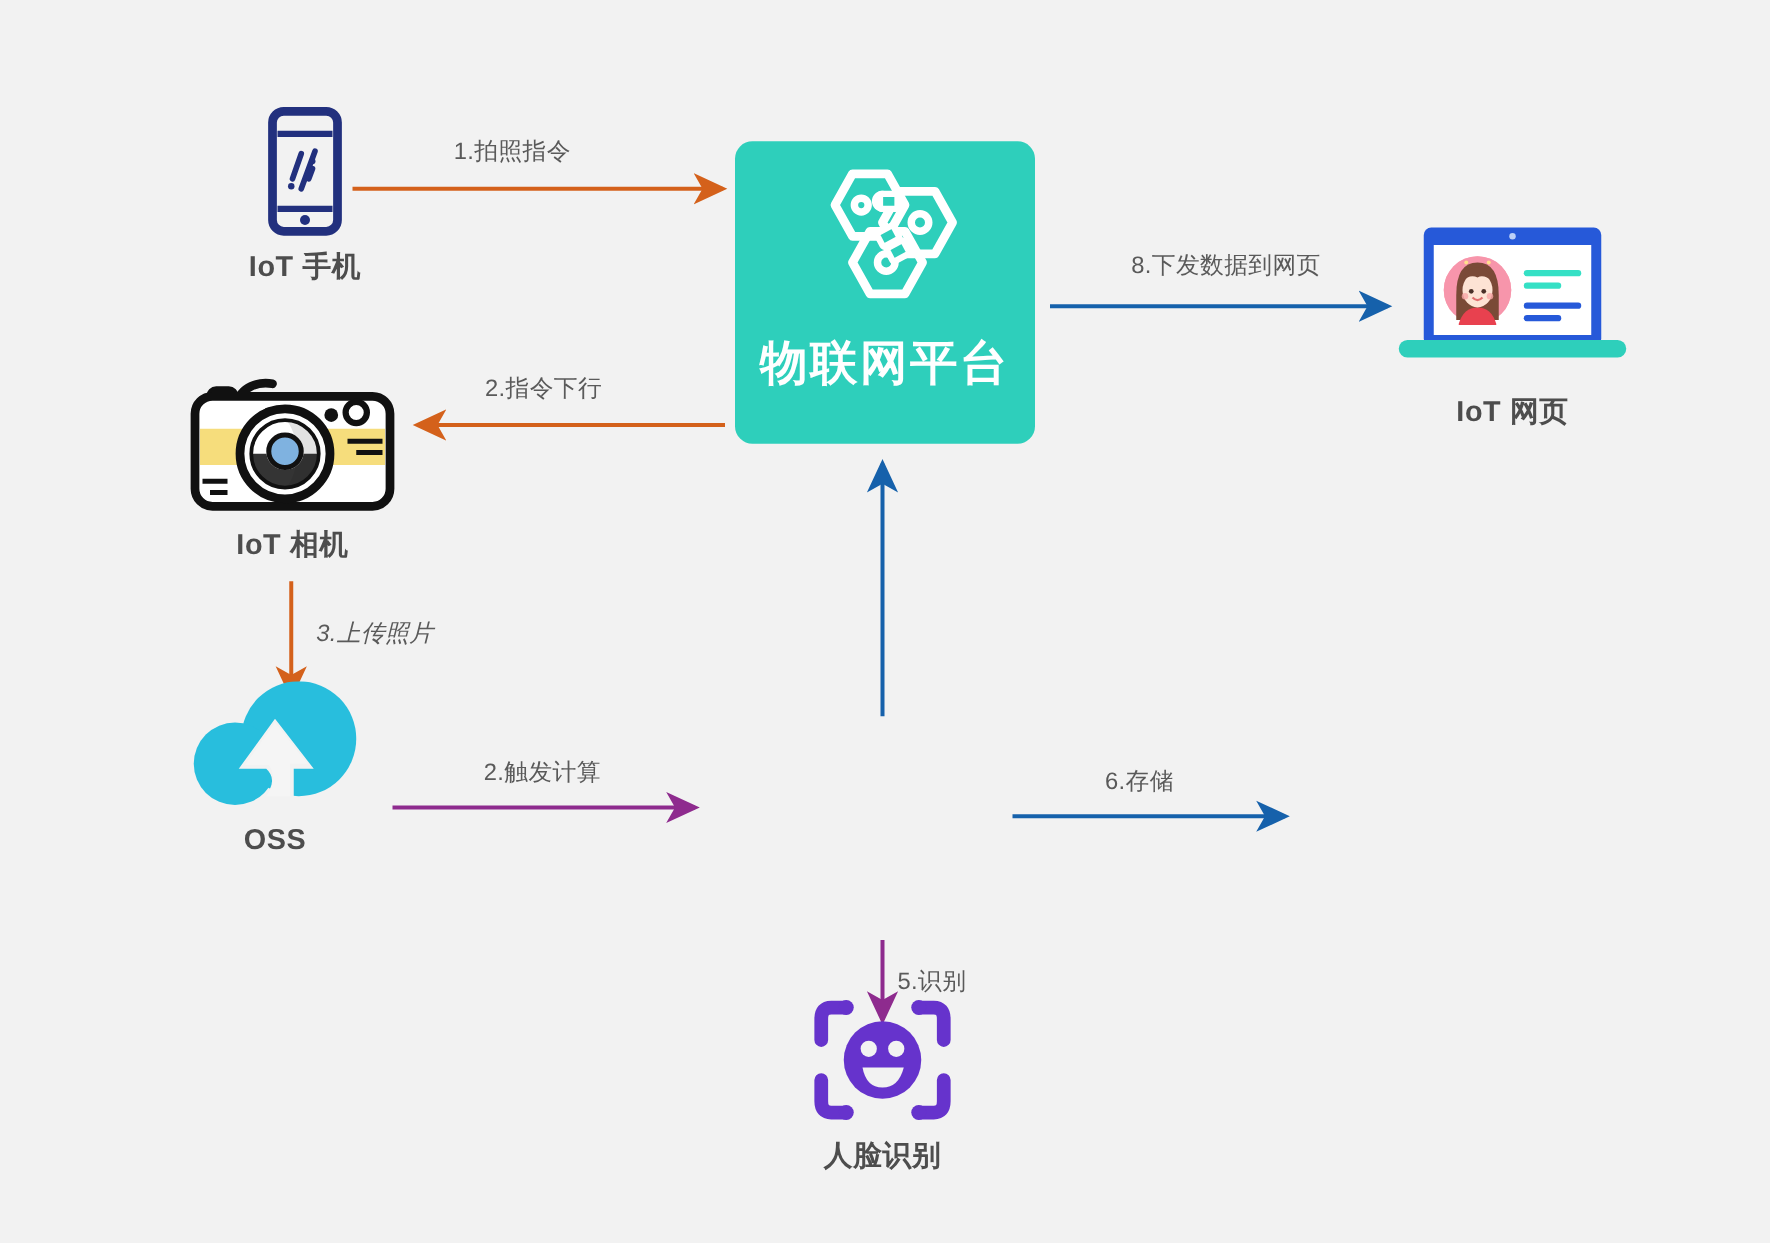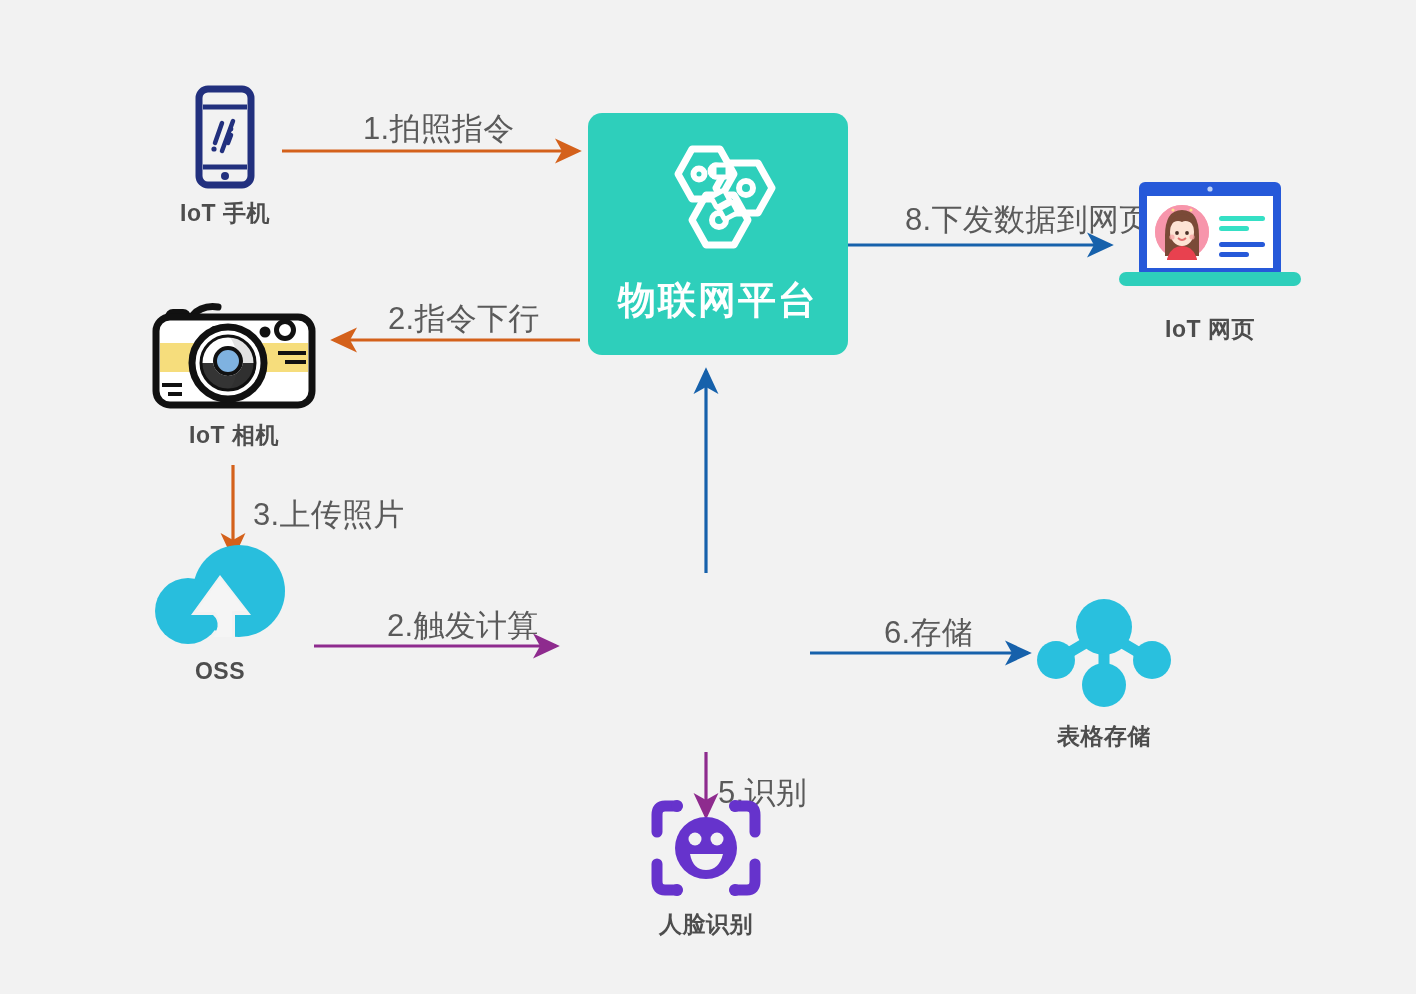--- a/index.html
+++ b/index.html
@@ -36,44 +36,44 @@
   }
   .icon-box {
     display: block;
     line-height: 0;
   }
   
   .platform-card {
     position: absolute;
     left: 588px;
     top: 113px;
-    width: 260px;
+    width: 240px;
     height: 242px;
     background: #2ecfbb;
     border-radius: 14px;
     display: flex;
     flex-direction: column;
     align-items: center;
     justify-content: flex-start;
     box-sizing: border-box;
-    padding-top: 24px;
+    padding-top: 14px;
   }
   .platform-title {
     color: #ffffff;
     font-size: 38px;
     font-weight: bold;
     letter-spacing: 2px;
     margin-top: 12px;
     white-space: nowrap;
   }
   
   .edge-label {
     position: absolute;
     color: #5a5a5a;
-    font-size: 31px;
+    font-size: 19px;
     white-space: nowrap;
     letter-spacing: 0.3px;
   }
   svg.wires {
     position: absolute;
     left: 0;
     top: 0;
     width: 1416px;
     height: 994px;
     pointer-events: none;
@@ -109,27 +109,27 @@
 
     <line x1="810" y1="653" x2="1028" y2="653" stroke="#1661ab" stroke-width="3.2" marker-end="url(#ah-blue)"></line>
 
     <line x1="706" y1="573" x2="706" y2="371" stroke="#1661ab" stroke-width="3.2" marker-end="url(#ah-blue)"></line>
 
     <line x1="840" y1="245" x2="1110" y2="245" stroke="#1661ab" stroke-width="3.2" marker-end="url(#ah-blue)"></line>
   </svg>
 
   <div class="edge-label" style="left:363px; top:108px;">1.拍照指令</div>
   <div class="edge-label" style="left:388px; top:298px;">2.指令下行</div>
-  <div class="edge-label" style="left:253px; top:494px;">3.上传照片</div>
+  <div class="edge-label" style="left:253px; top:494px;font-style:italic;">3.上传照片</div>
   <div class="edge-label" style="left:387px; top:605px;">2.触发计算</div>
   <div class="edge-label" style="left:718px; top:772px;">5.识别</div>
   <div class="edge-label" style="left:884px; top:612px;">6.存储</div>
   <div class="edge-label" style="left:905px; top:199px;">8.下发数据到网页</div>
 
-  <div class="node" style="left:151px; top:85px; width:148px;">
+  <div class="node" style="left:170px; top:85px; width:148px;">
     <span class="icon-box">
       <svg width="82" height="104" viewBox="0 0 82 104">
         <rect x="15" y="4" width="52" height="96" rx="9" ry="9" fill="none" stroke="#22307e" stroke-width="7"></rect>
         <line x1="19" y1="22" x2="63" y2="22" stroke="#22307e" stroke-width="5"></line>
         <line x1="19" y1="82" x2="63" y2="82" stroke="#22307e" stroke-width="5"></line>
         <circle cx="41" cy="91" r="4" fill="#22307e"></circle>
         <g stroke="#22307e" stroke-width="4.5" stroke-linecap="round">
           <line x1="38" y1="38" x2="31" y2="58"></line>
           <line x1="49" y1="36" x2="38" y2="66"></line>
           <line x1="47" y1="50" x2="44" y2="58"></line>
@@ -224,36 +224,20 @@
         </g>
         <circle cx="59" cy="52" r="31" fill="#6633cc"></circle>
         <circle cx="48" cy="43" r="6.5" fill="#f2f2f2"></circle>
         <circle cx="70" cy="43" r="6.5" fill="#f2f2f2"></circle>
         <path d="M43,58 L76,58 Q72,74 59,74 Q46,74 43,58 Z" fill="#f2f2f2"></path>
       </svg>
     </span>
     <div class="node-label">人脸识别</div>
   </div>
 
-  <div class="node" style="left:1030px; top:596px; width:148px;">
-    <span class="icon-box">
-      <svg width="140" height="116" viewBox="0 0 140 116">
-        <g stroke="#29c0de" stroke-width="11" stroke-linecap="round">
-          <line x1="70" y1="36" x2="26" y2="62"></line>
-          <line x1="70" y1="36" x2="114" y2="62"></line>
-          <line x1="70" y1="36" x2="70" y2="86"></line>
-        </g>
-        <circle cx="70" cy="31" r="28" fill="#29c0de"></circle>
-        <circle cx="22" cy="64" r="19" fill="#29c0de"></circle>
-        <circle cx="118" cy="64" r="19" fill="#29c0de"></circle>
-        <circle cx="70" cy="89" r="22" fill="#29c0de"></circle>
-      </svg>
-    </span>
-    <div class="node-label">表格存储</div>
-  </div>
 
   <div class="node" style="left:1110px; top:180px; width:200px;gap:13px;">
     <span class="icon-box">
       <svg width="190" height="112" viewBox="0 0 190 112">
 
         <rect x="24" y="2" width="142" height="95" rx="6" ry="6" fill="#2659d9"></rect>
         <rect x="32" y="16" width="126" height="72" fill="#ffffff"></rect>
         <circle cx="95" cy="9" r="2.6" fill="#bcd0f7"></circle>
 
         <rect x="4" y="92" width="182" height="14" rx="7" ry="7" fill="#2ecfbb"></rect>

